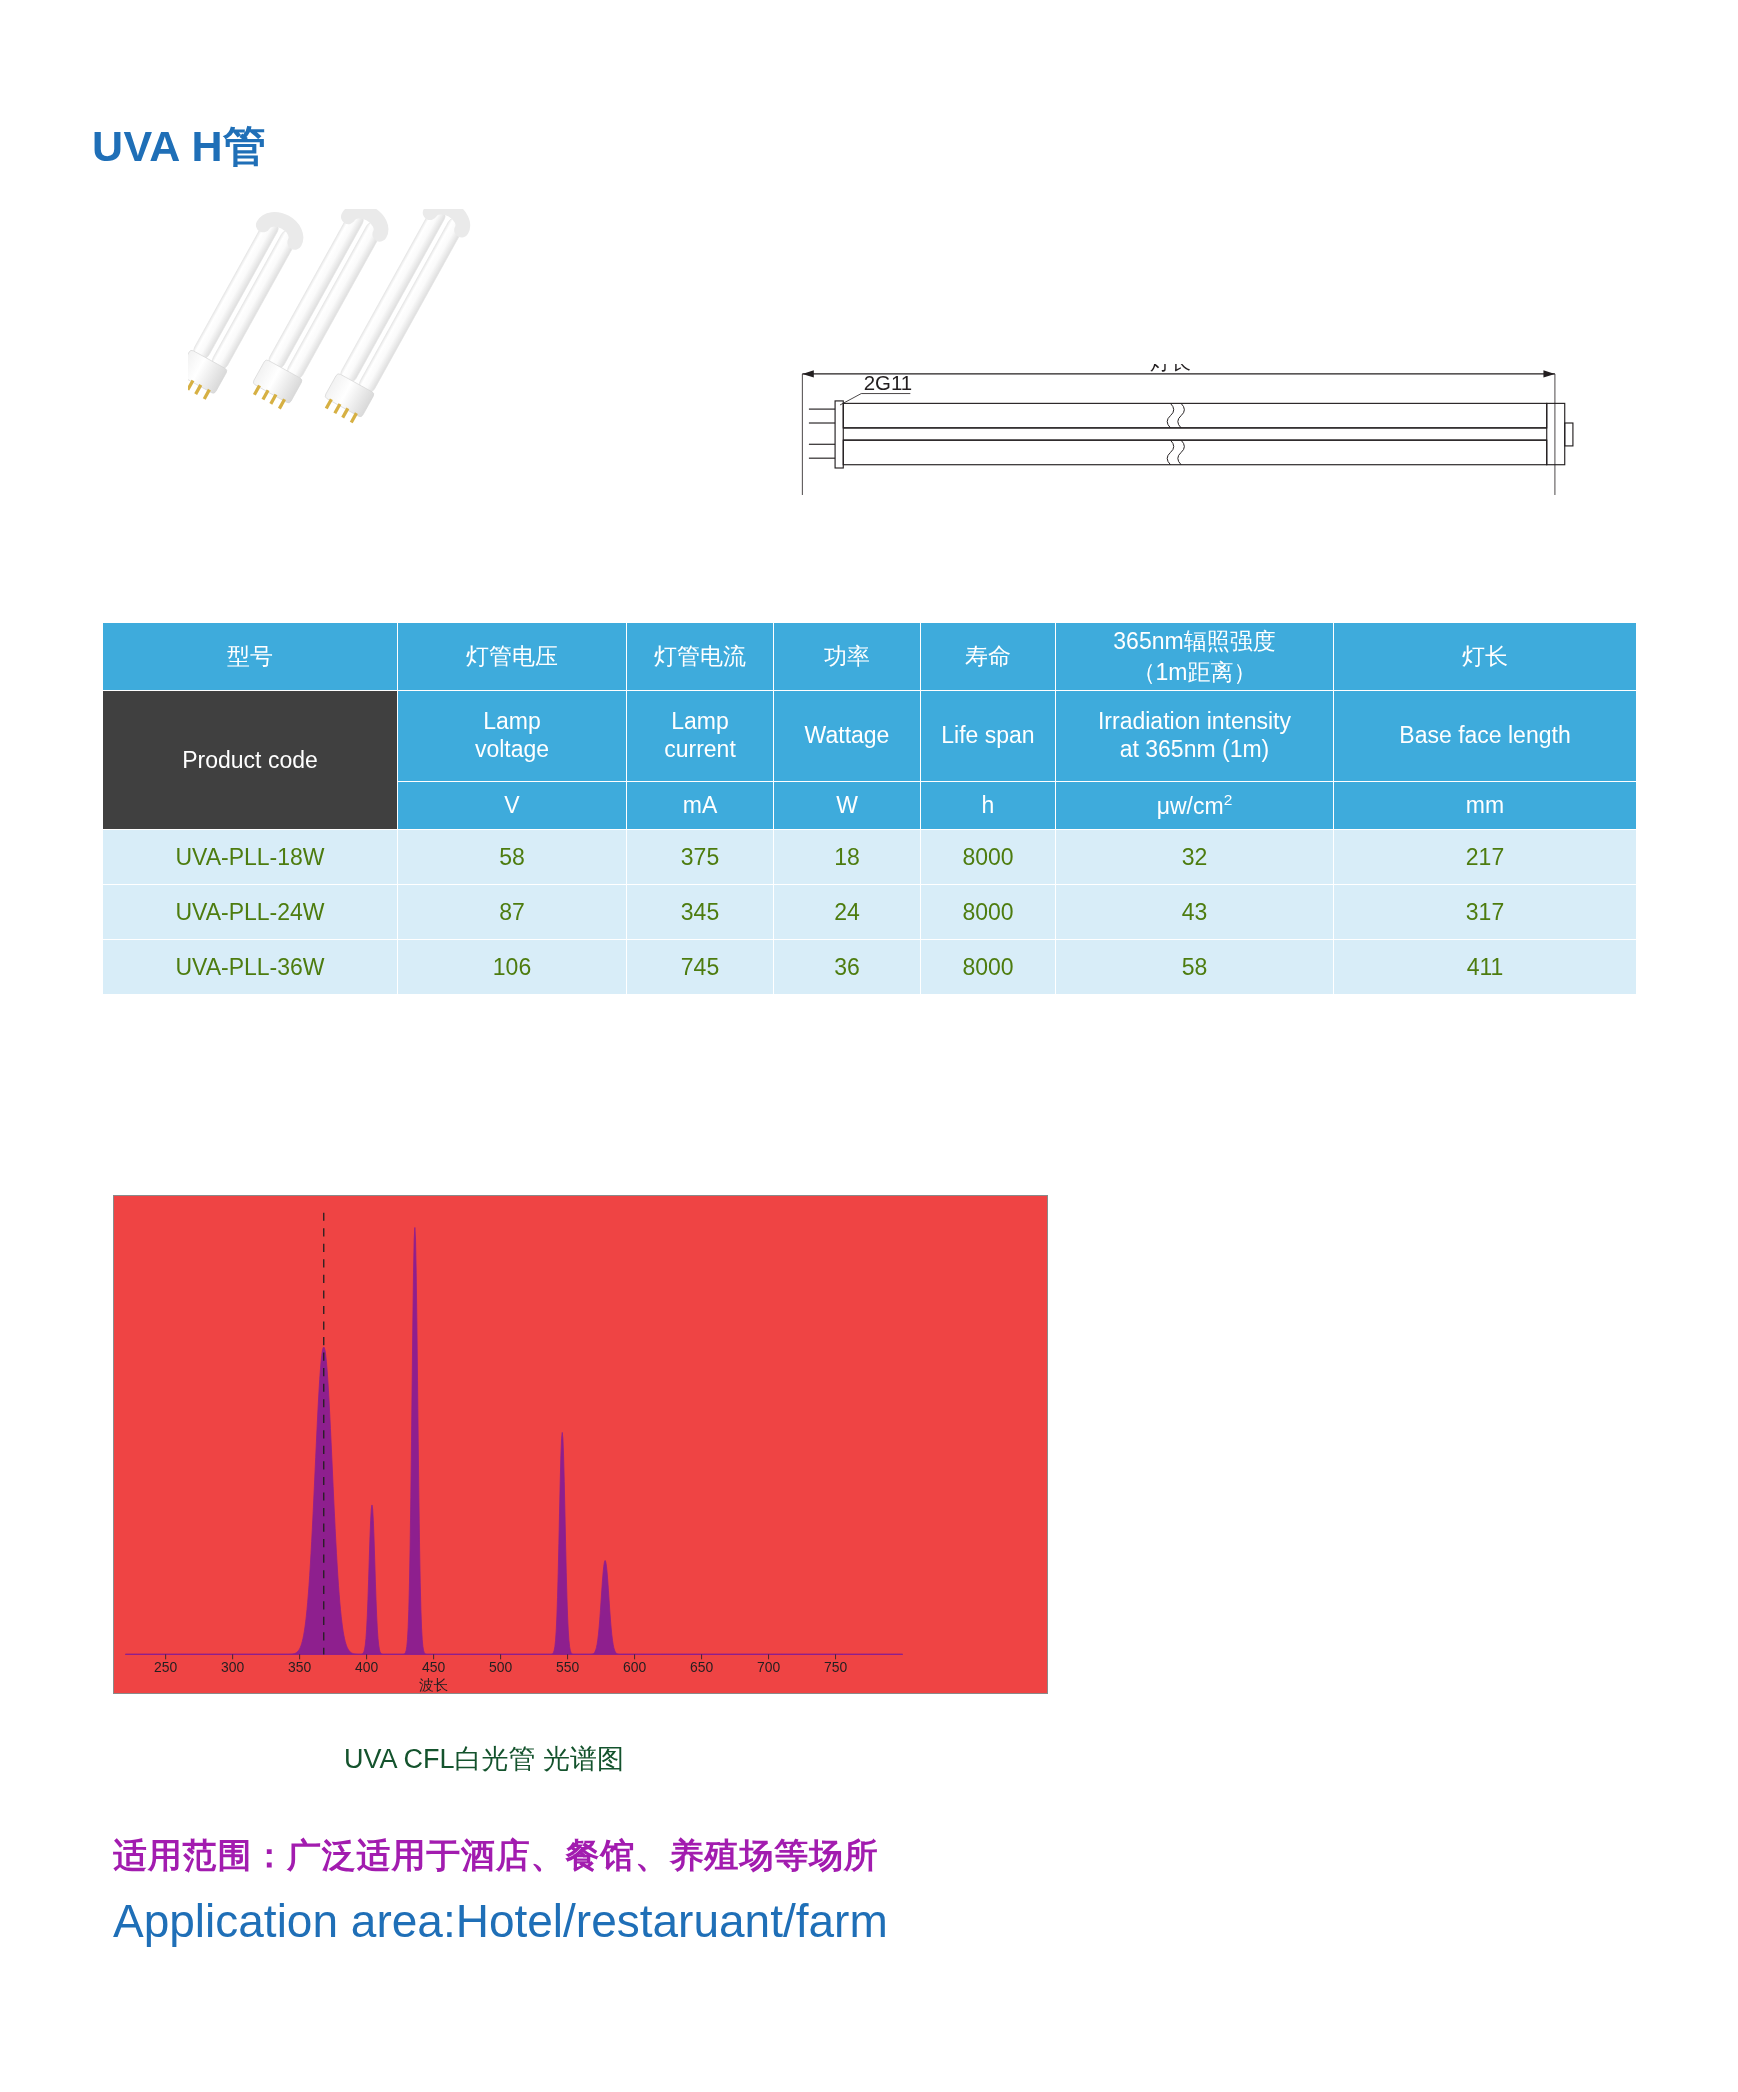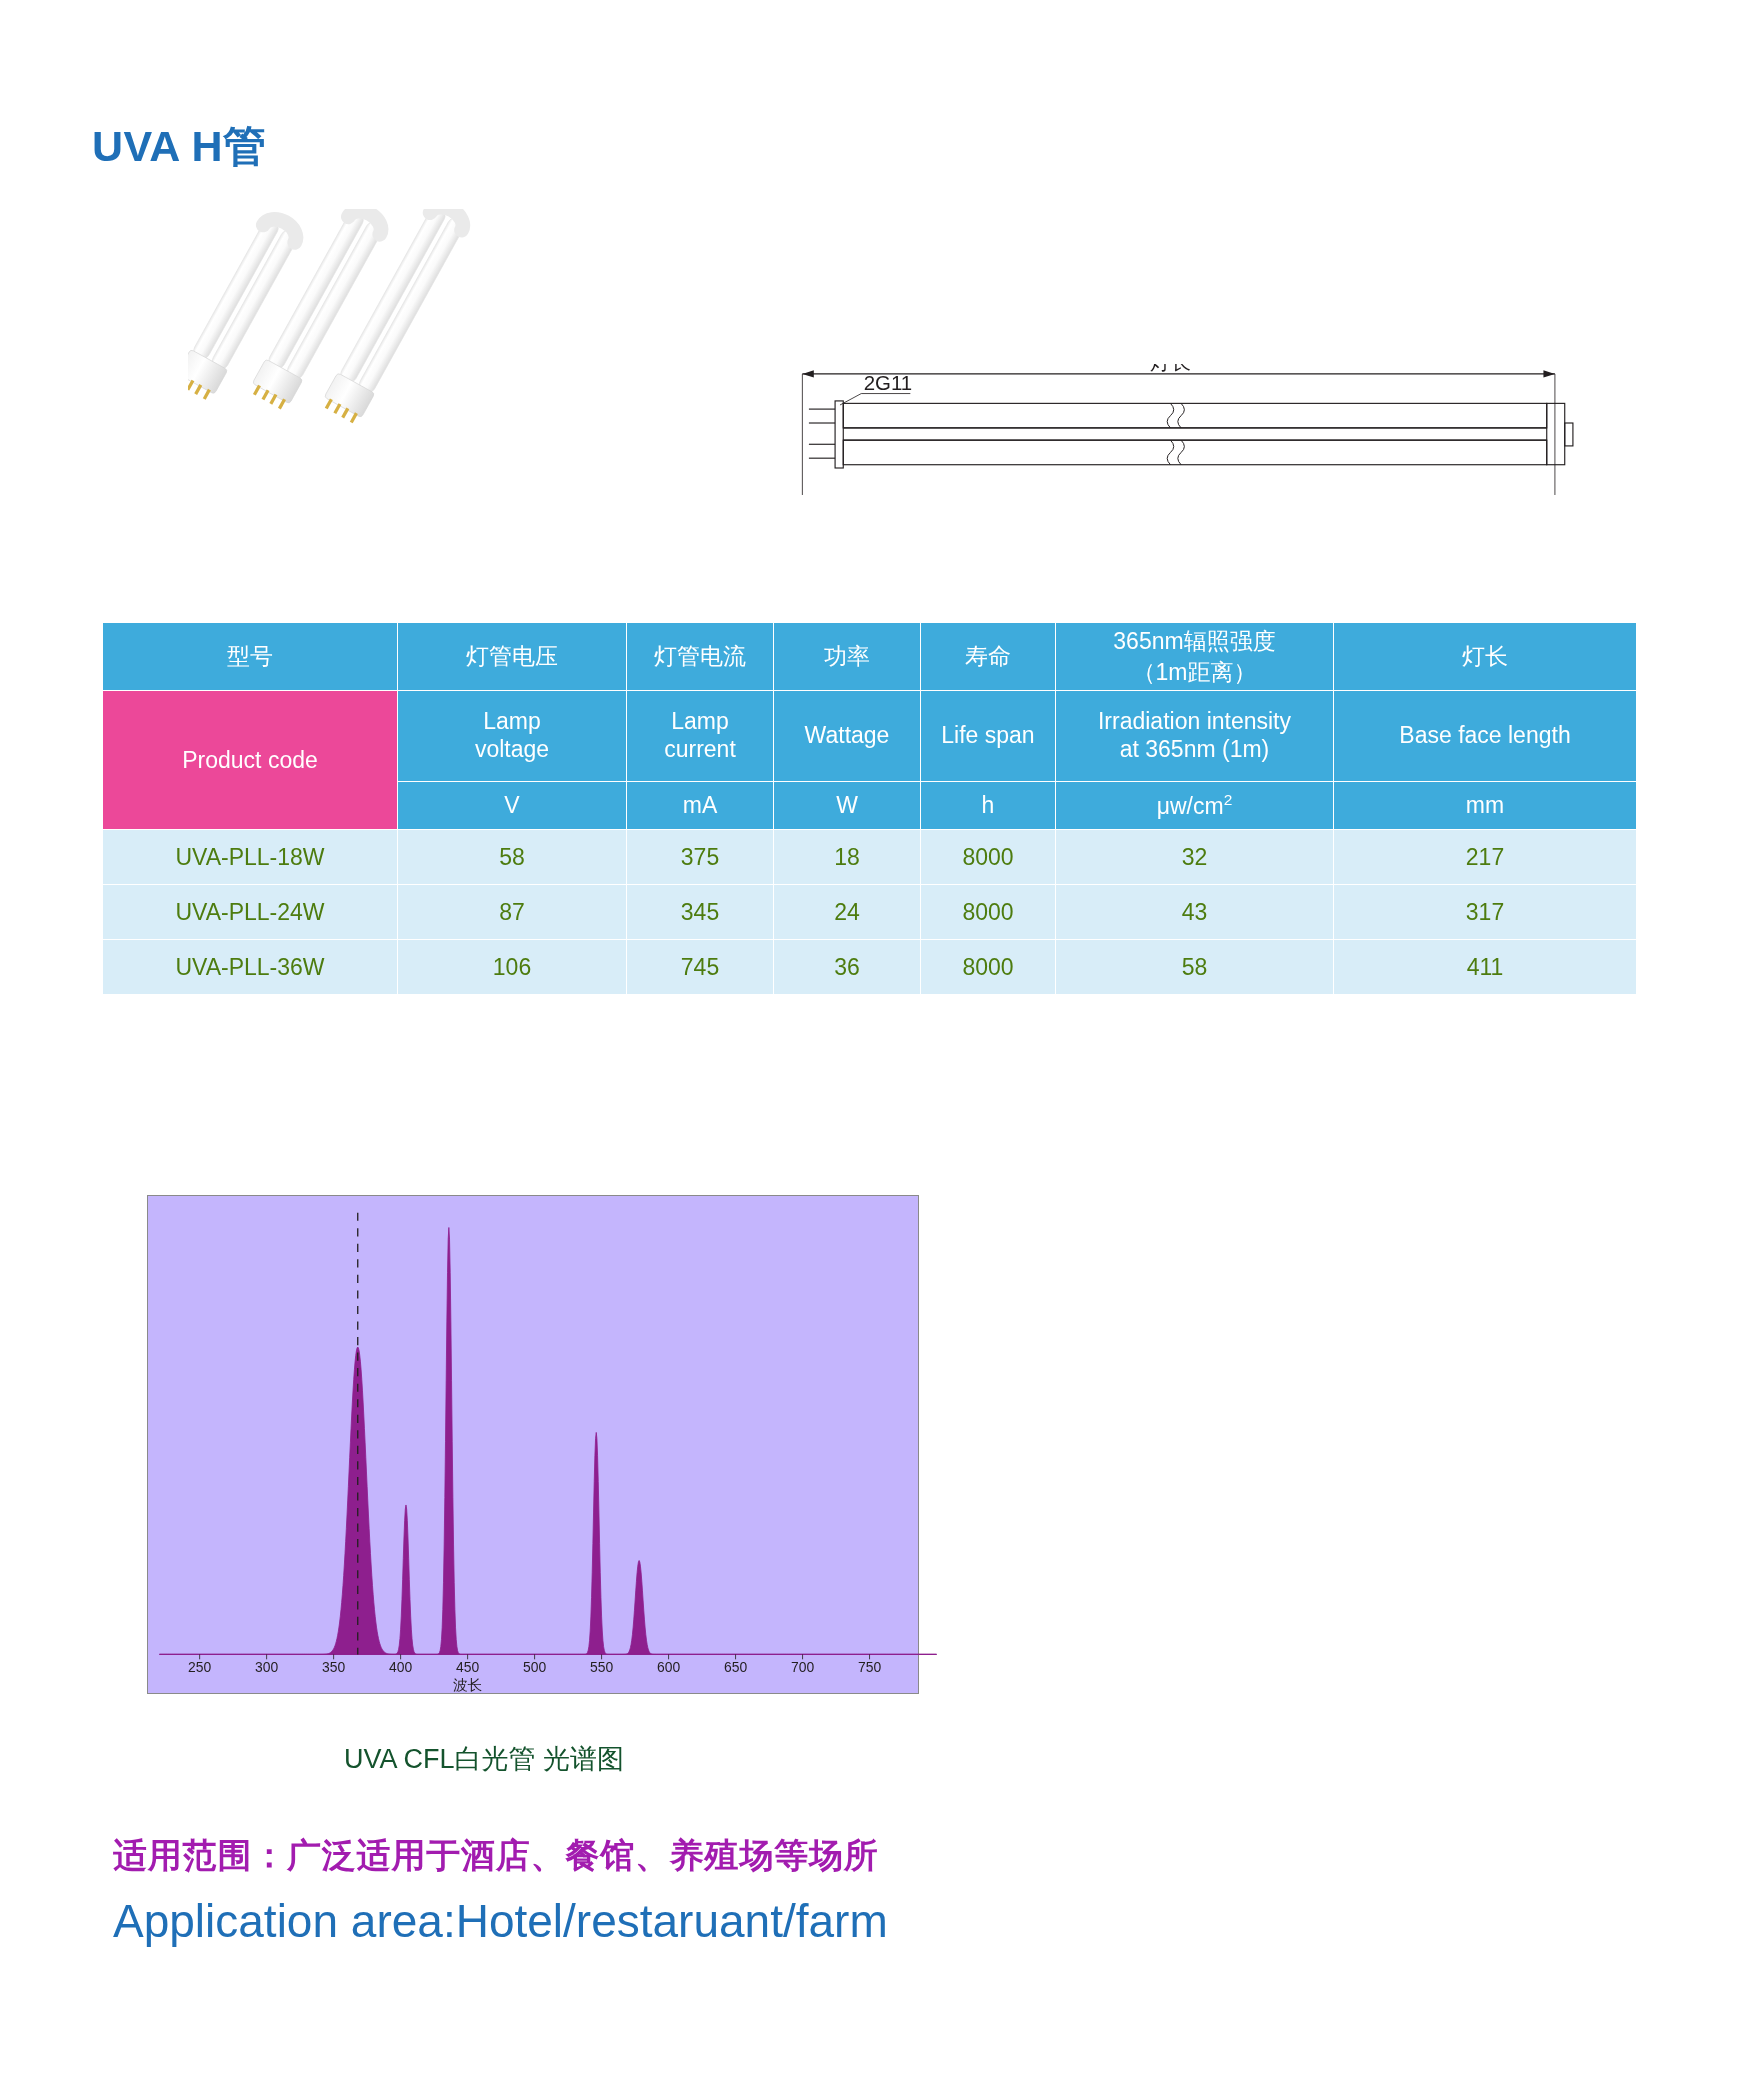--- a/index.html
+++ b/index.html
@@ -75,46 +75,45 @@
     font-size: 24px;
     line-height: 1.2;
   }
   .hdr-unit {
     background: #3eabdc;
     color: #ffffff;
     height: 47px;
     font-size: 24px;
   }
   .hdr-code {
-    background: #ec4899;
+    background: #404040;
     color: #ffffff;
     font-size: 24px;
   }
   .row-cell {
     background: #d8edf8;
     color: #4d7c0f;
     height: 54px;
     font-size: 24.5px;
   }
   .small-sup {
     font-size: 15.5px;
     vertical-align: super;
   }
 
   
   .chart-wrap {
     position: absolute;
     left: 113px;
     top: 1195px;
-    width: 772px;
+    width: 935px;
     height: 499px;
     border: 0.8px solid #8a8a8a;
     box-sizing: border-box;
-    background: #c4b5fd;
-    margin-left: 34px;
+    background: #ef4444;
   }
   .chart-svg {
     display: block;
   }
   .chart-caption {
     position: absolute;
     left: 344px;
     top: 1741px;
     font-size: 27px;
     color: #14532d;

